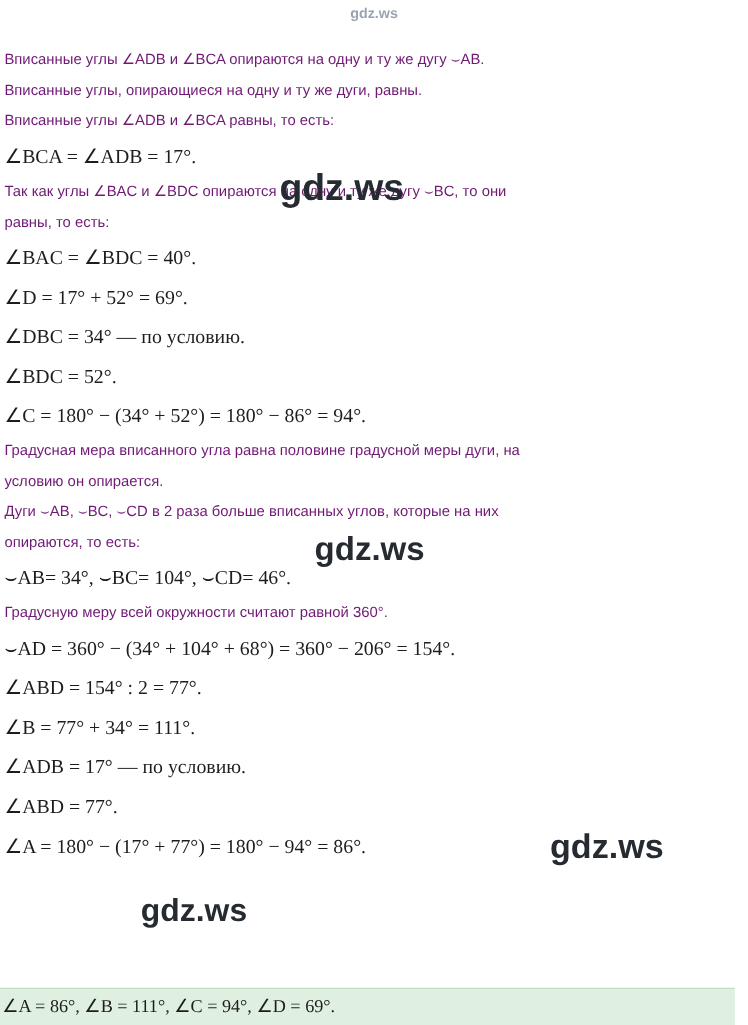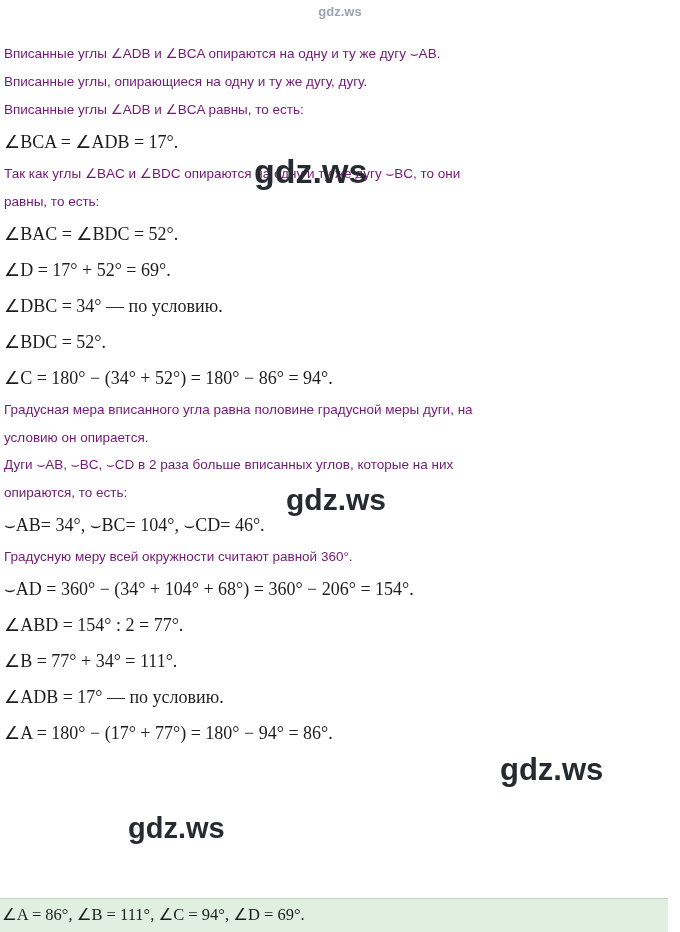--- a/index.html
+++ b/index.html
@@ -80,40 +80,41 @@
 </head>
 <body>
 
 <div id="page">
 
   <div class="top-watermark">gdz.ws</div>
 
   <div class="content">
 
     <div class="line">Вписанные углы ∠ADB и ∠BCA опираются на одну и ту же дугу ⌣AB.</div>
-    <div class="line">Вписанные углы, опирающиеся на одну и ту же дугу, дугу.</div>
+    <div class="line">Вписанные углы, опирающиеся на одну и ту же дуги, равны.</div>
     <div class="line">Вписанные углы ∠ADB и ∠BCA равны, то есть:</div>
     <div class="mathline">∠BCA = ∠ADB = 17°.</div>
     <div class="line">Так как углы ∠BAC и ∠BDC опираются на одну и ту же дугу ⌣BC, то они</div>
     <div class="line">равны, то есть:</div>
-    <div class="mathline">∠BAC = ∠BDC = 52°.</div>
+    <div class="mathline">∠BAC = ∠BDC = 40°.</div>
     <div class="mathline">∠D = 17° + 52° = 69°.</div>
     <div class="mathline">∠DBC = 34° — по условию.</div>
     <div class="mathline">∠BDC = 52°.</div>
     <div class="mathline">∠C = 180° − (34° + 52°) = 180° − 86° = 94°.</div>
     <div class="line">Градусная мера вписанного угла равна половине градусной меры дуги, на</div>
     <div class="line">условию он опирается.</div>
     <div class="line">Дуги ⌣AB, ⌣BC, ⌣CD в 2 раза больше вписанных углов, которые на них</div>
     <div class="line">опираются, то есть:</div>
     <div class="mathline">⌣AB= 34°, ⌣BC= 104°, ⌣CD= 46°.</div>
     <div class="line">Градусную меру всей окружности считают равной 360°.</div>
     <div class="mathline">⌣AD = 360° − (34° + 104° + 68°) = 360° − 206° = 154°.</div>
     <div class="mathline">∠ABD = 154° : 2 = 77°.</div>
     <div class="mathline">∠B = 77° + 34° = 111°.</div>
     <div class="mathline">∠ADB = 17° — по условию.</div>
+    <div class="mathline">∠ABD = 77°.</div>
     <div class="mathline">∠A = 180° − (17° + 77°) = 180° − 94° = 86°.</div>
 
   </div>
 
   <div class="answer">∠A = 86°, ∠B = 111°, ∠C = 94°, ∠D = 69°.</div>
 
   <div class="wm wm-1">gdz.ws</div>
   <div class="wm wm-2">gdz.ws</div>
   <div class="wm wm-3">gdz.ws</div>
   <div class="wm wm-4">gdz.ws</div>

